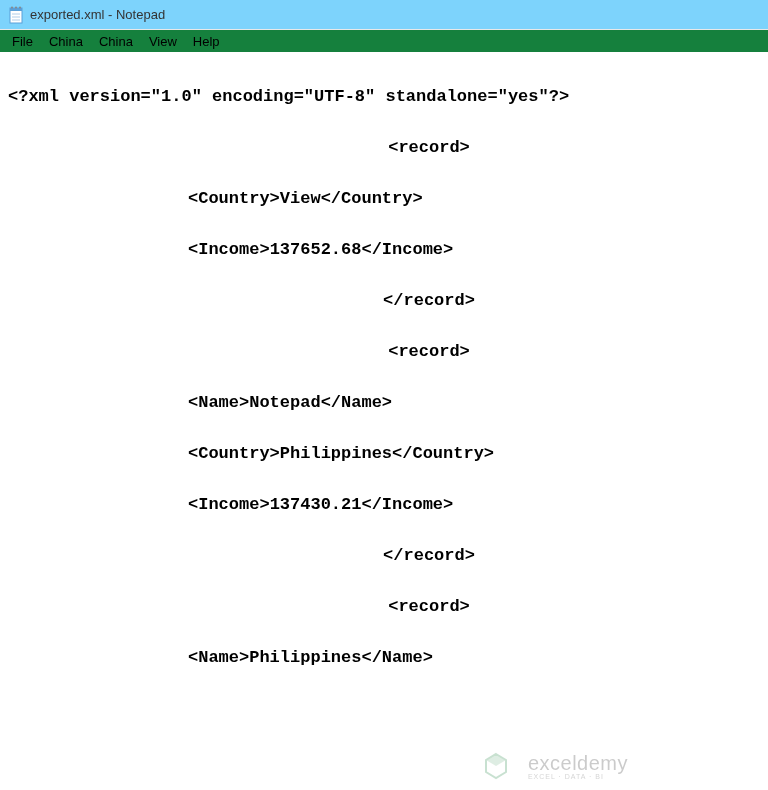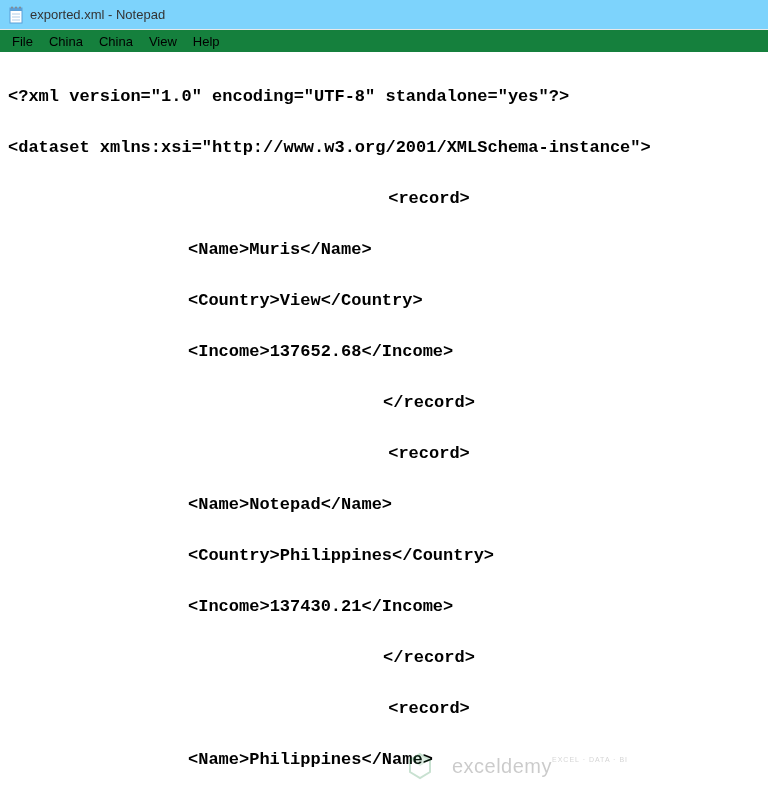--- a/index.html
+++ b/index.html
@@ -65,21 +65,21 @@
       opacity: 0.25;
       pointer-events: none;
     }
     .watermark-icon {
       width: 28px;
       height: 28px;
       margin-right: 6px;
     }
     .watermark-text {
       display: flex;
-      flex-direction: row;
+      flex-direction: column;
       line-height: 1;
       margin-left: 12px;
     }
     .watermark-brand {
       font-family: Arial, sans-serif;
       font-size: 20px;
       font-weight: normal;
       color: #333;
       letter-spacing: 0.5px;
     }
@@ -112,23 +112,21 @@
 <div class="menu-bar">
   <span class="menu-item">File</span>
   <span class="menu-item">China</span>
   <span class="menu-item">China</span>
   <span class="menu-item">View</span>
   <span class="menu-item">Help</span>
 </div>
 
 <div class="editor">
 <span class="line">&lt;?xml version="1.0" encoding="UTF-8" standalone="yes"?&gt;</span>
-<span class="line">&lt;dataset xmlns:xsi="http://www.w3.org/2001/XMLSchema-instance"&gt;</span>
 <span class="indent1">&lt;record&gt;</span>
-<span class="indent2"><span>&lt;Name&gt;</span><span>Muris</span><span>&lt;/Name&gt;</span></span>
 <span class="indent2"><span>&lt;Country&gt;</span><span>View</span><span>&lt;/Country&gt;</span></span>
 <span class="indent2"><span>&lt;Income&gt;</span><span>137652.68</span><span>&lt;/Income&gt;</span></span>
 <span class="indent1">&lt;/record&gt;</span>
 <span class="indent1">&lt;record&gt;</span>
 <span class="indent2"><span>&lt;Name&gt;</span><span>Notepad</span><span>&lt;/Name&gt;</span></span>
 <span class="indent2"><span>&lt;Country&gt;</span><span>Philippines</span><span>&lt;/Country&gt;</span></span>
 <span class="indent2"><span>&lt;Income&gt;</span><span>137430.21</span><span>&lt;/Income&gt;</span></span>
 <span class="indent1">&lt;/record&gt;</span>
 <span class="indent1">&lt;record&gt;</span>
 <span class="indent2"><span>&lt;Name&gt;</span><span>Philippines</span><span>&lt;/Name&gt;</span></span>

